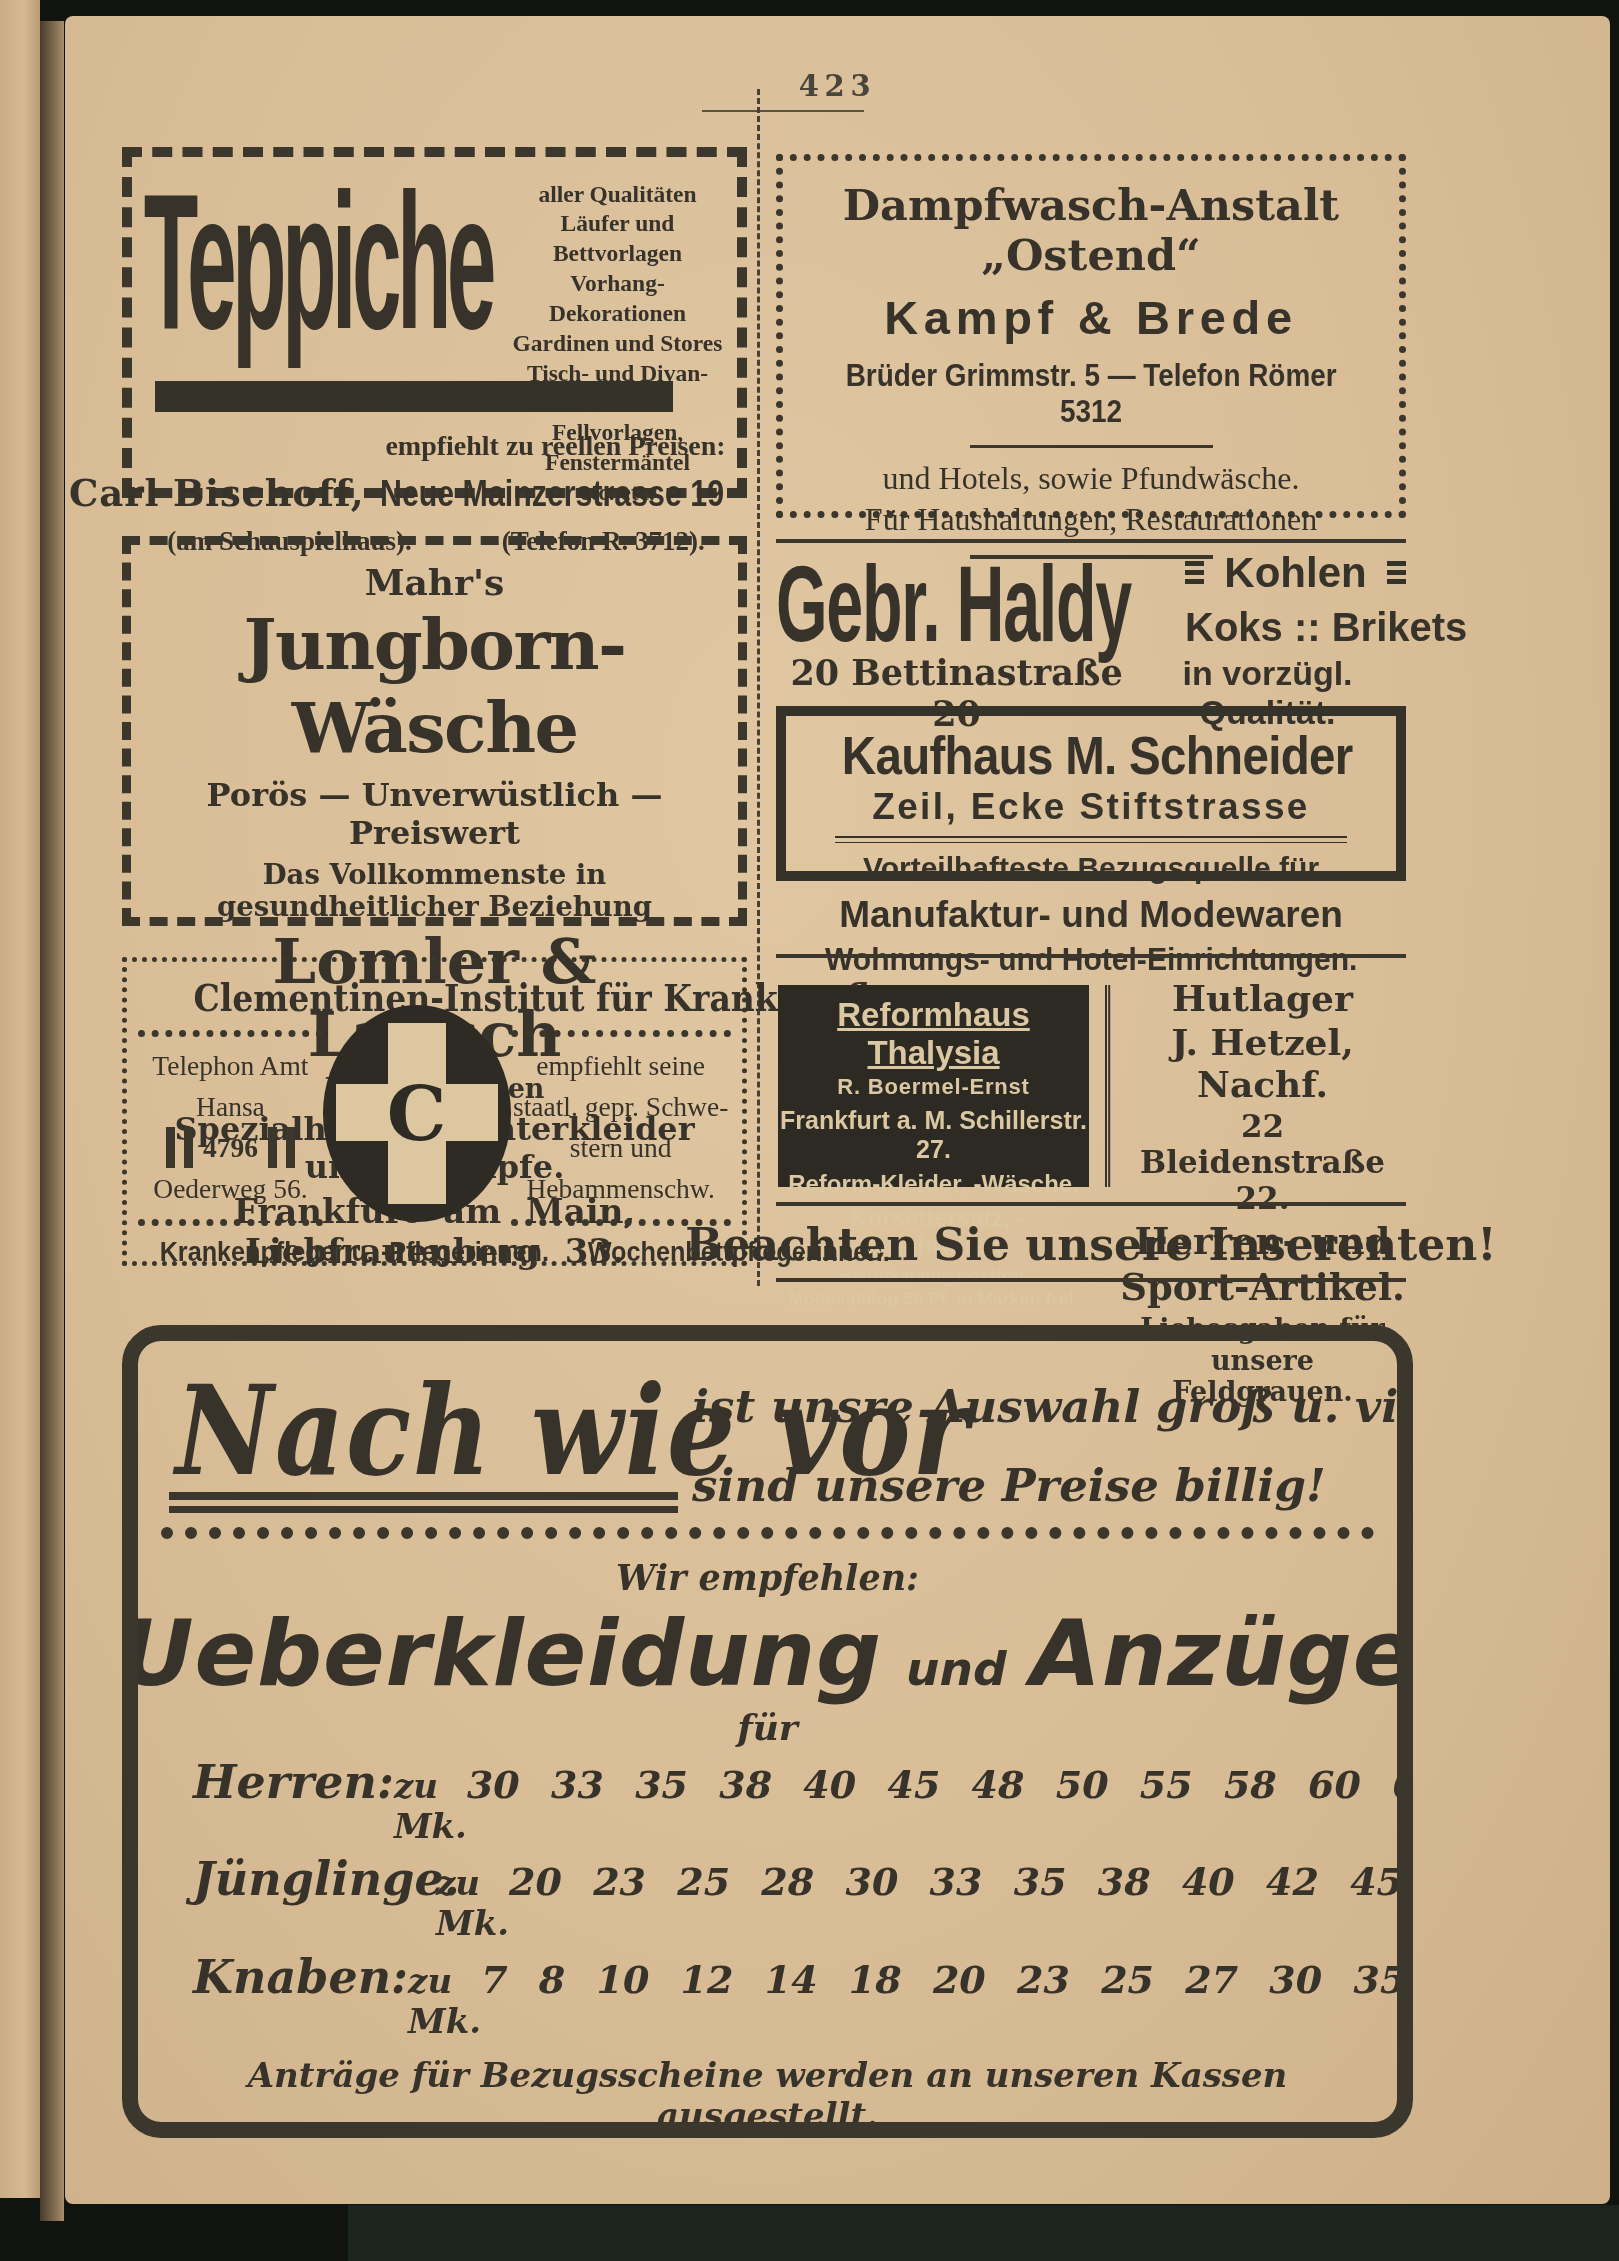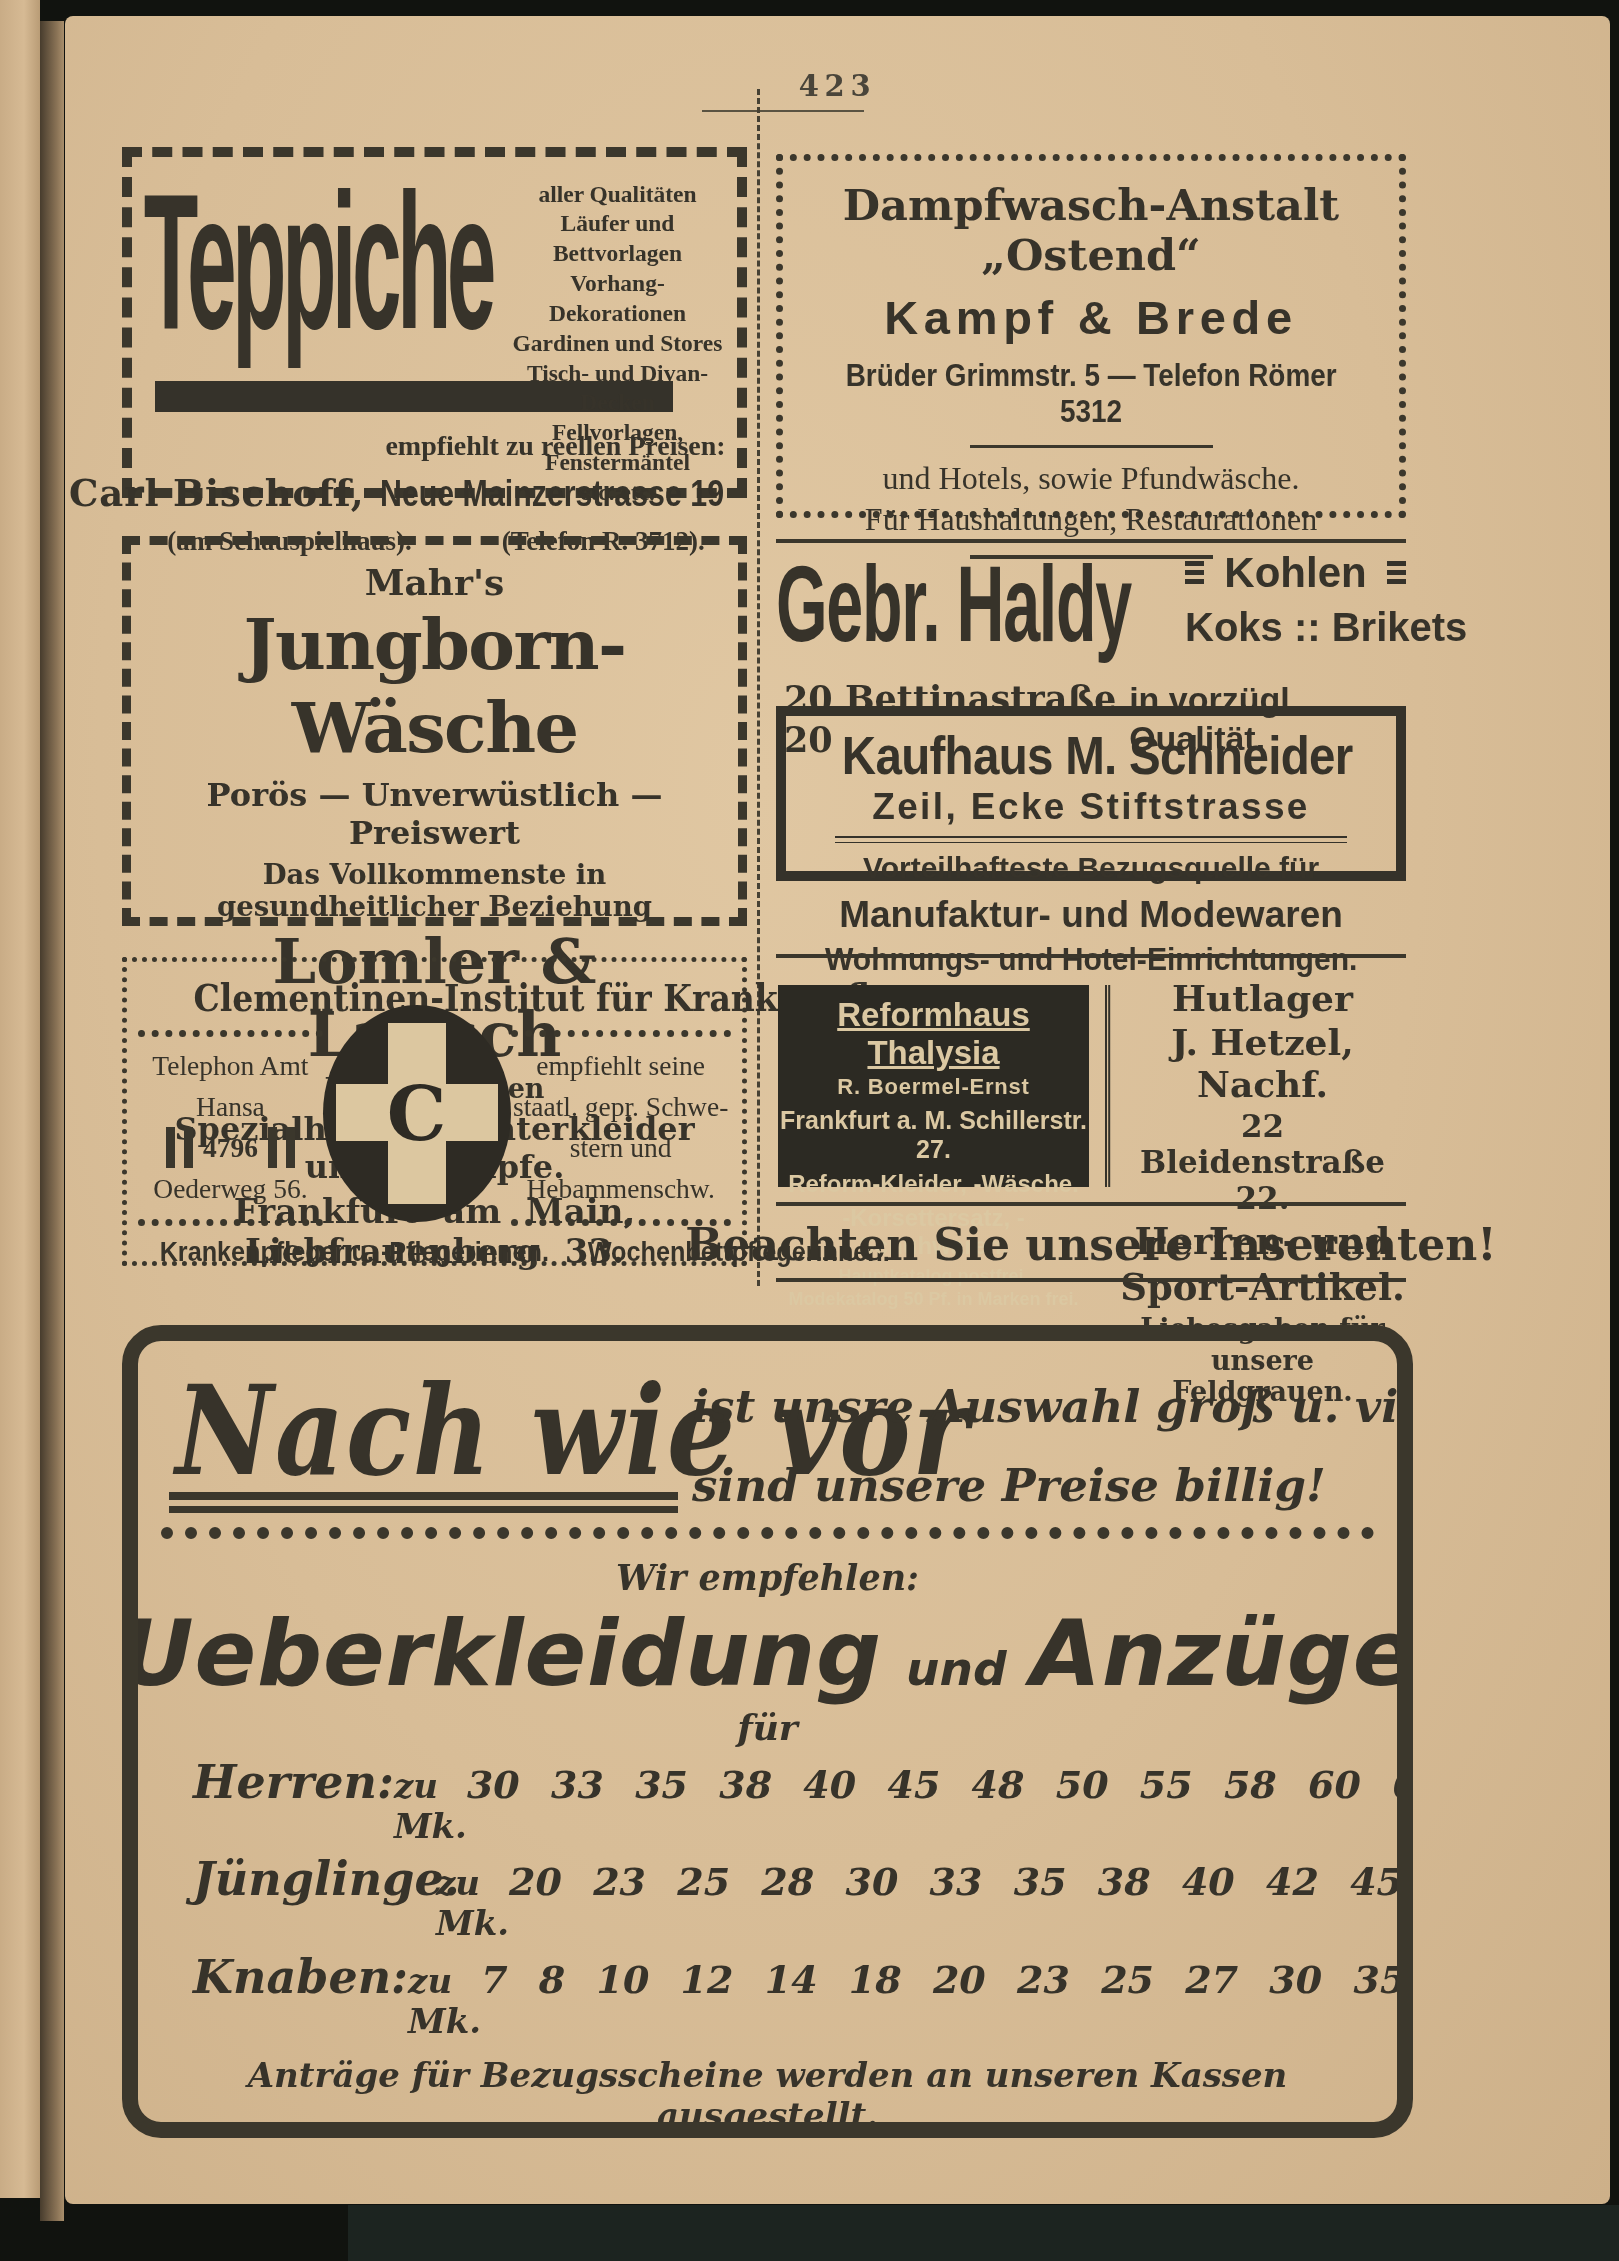--- a/index.html
+++ b/index.html
@@ -58,21 +58,21 @@
   .jgb-l2{font:bold 34px "DejaVu Serif",serif;margin-top:4.9px;word-spacing:13px;}
   
   .ad-hld{left:711px;top:528px;width:630px;height:147px;}
   .hld-top{display:flex;}
   .hld-name{width:409px;font:bold 83px "Liberation Sans",sans-serif;white-space:nowrap;
     transform:scale(.8,1.3);transform-origin:0 6.5px;letter-spacing:-1.6px;}
   .hld-right{width:221px;}
   .hld-kohlen{display:flex;align-items:center;gap:20px;font:bold 42px "Liberation Sans",sans-serif;margin-top:4.9px;}
   .tri{width:42px;height:23px;background:repeating-linear-gradient(#35322a 0 4.9px,transparent 4.9px 9px);}
   .hld-koks{font:bold 40px "Liberation Sans",sans-serif;margin-top:8px;white-space:nowrap;}
-  .hld-bot{display:flex;justify-content:space-between;margin-top:28px;align-items:baseline;}
+  .hld-bot{display:flex;justify-content:space-between;margin-top:2px;align-items:baseline;text-align:center;}
   .hld-addr{font:bold 35px "DejaVu Serif",serif;margin-left:8px;}
   .hld-qual{font:bold 34px "Liberation Sans",sans-serif;}
   
   .ad-sch{left:711px;top:690px;width:630px;height:175px;border:10.5px solid #35322a;padding:8px 21px;text-align:center;}
   .sch-title{font:bold 54px "Liberation Sans",sans-serif;white-space:nowrap;display:inline-block;
     transform:scaleX(.88);letter-spacing:-0.8px;}
   .sch-addr{font:bold 37px "Liberation Sans",sans-serif;letter-spacing:2.4px;margin-top:0;}
   .sch-dbl{width:90%;margin:8px auto 0;border-top:2.4px solid #35322a;border-bottom:1.6px solid #35322a;height:4px;}
   .sch-l1{font:bold 30px "Liberation Sans",sans-serif;margin-top:8px;}
   .sch-l2{font:bold 37px "Liberation Sans",sans-serif;margin-top:9px;}

